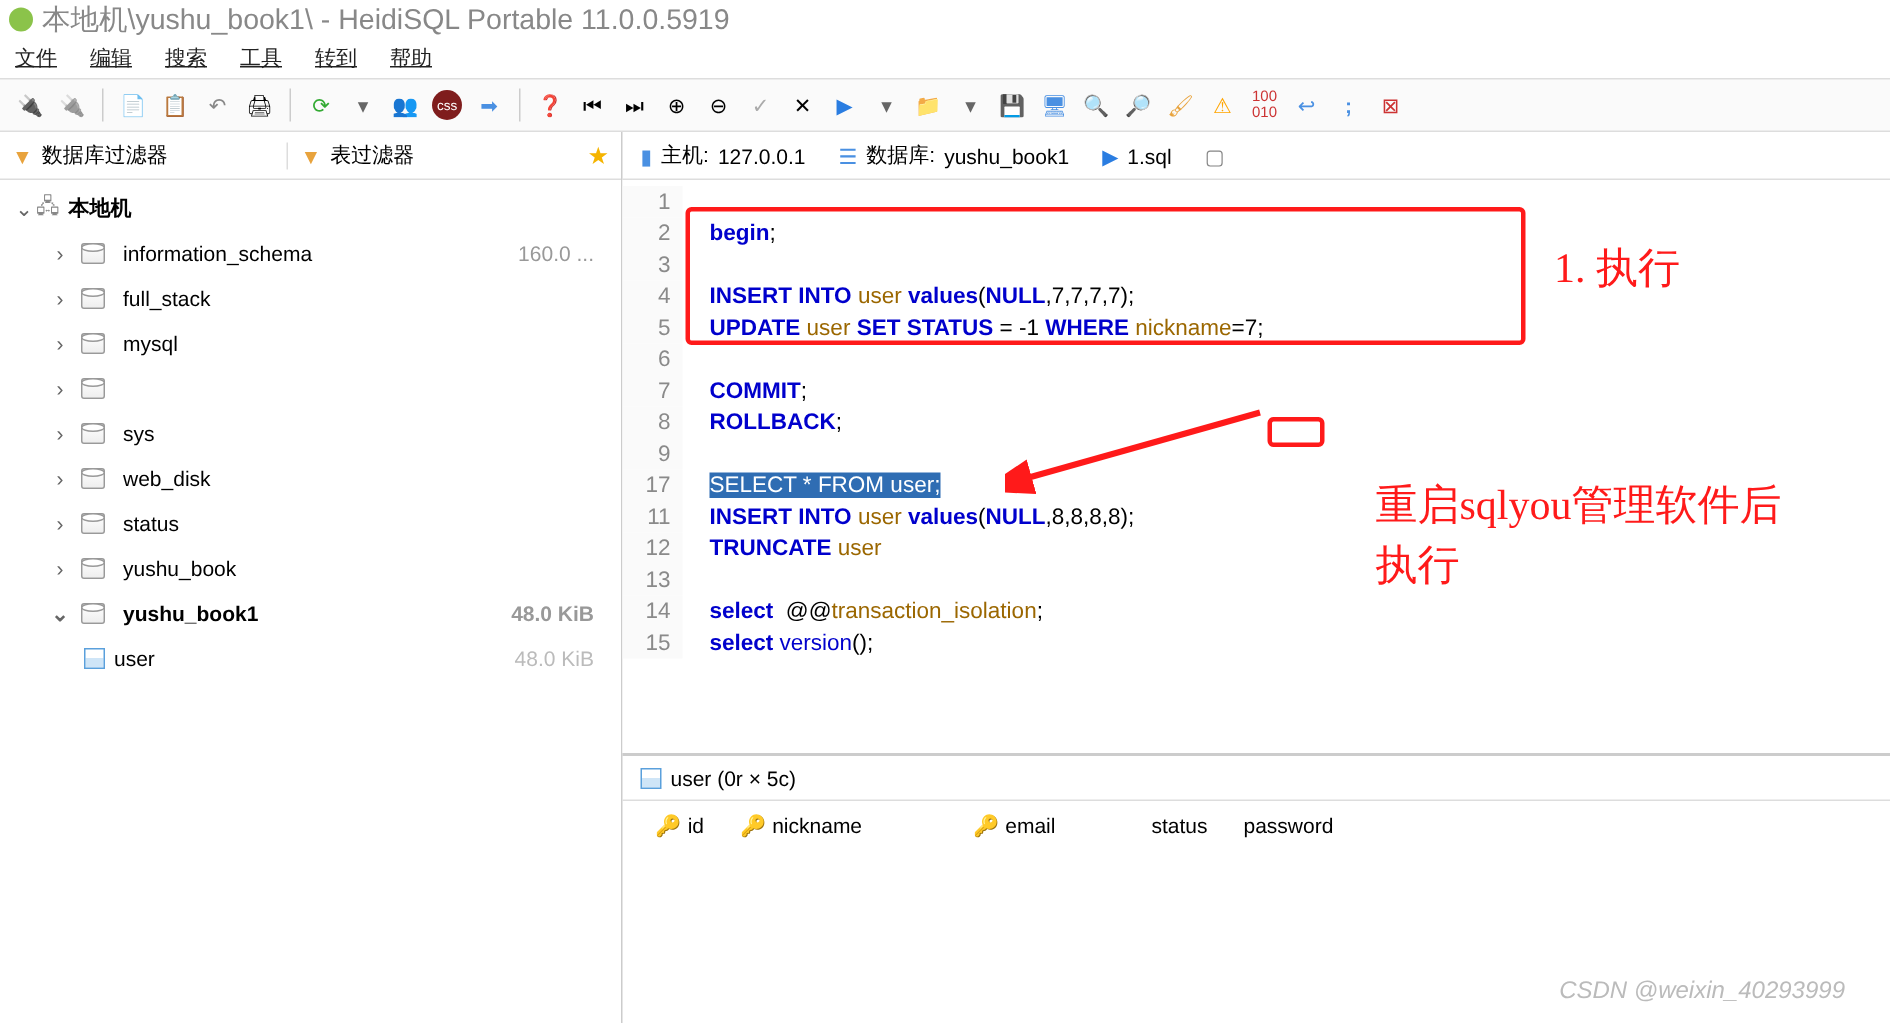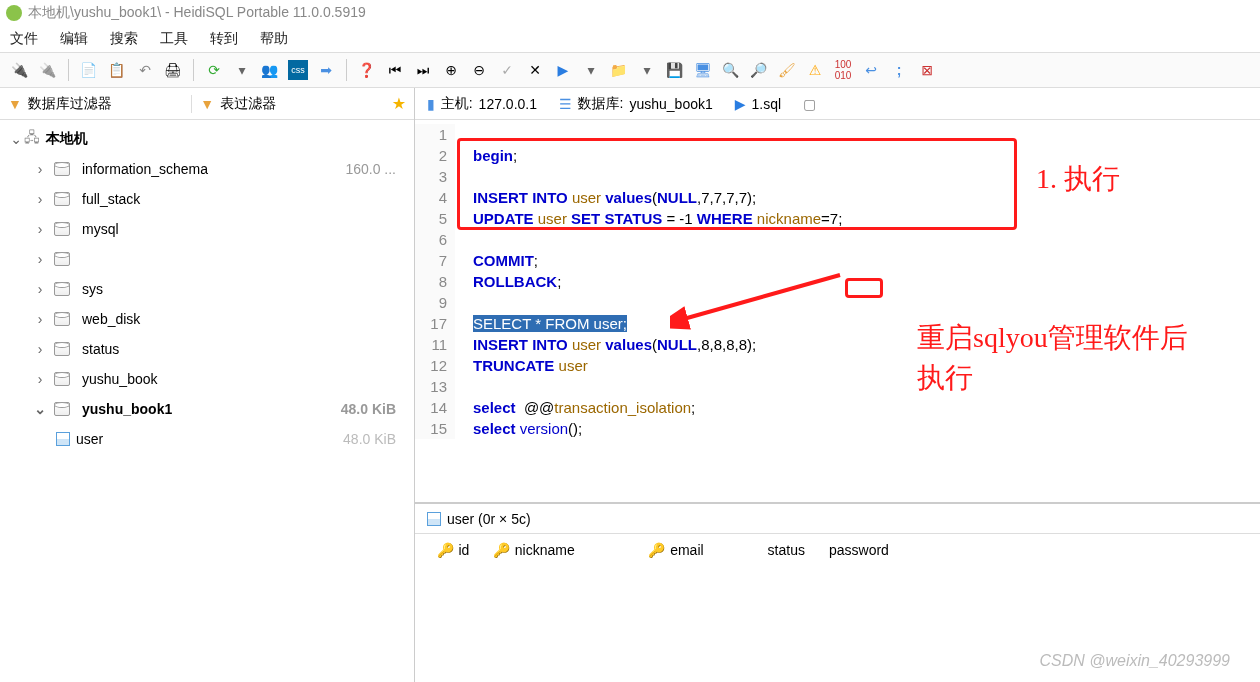--- a/index.html
+++ b/index.html
@@ -1,20 +1,20 @@
 <!DOCTYPE html>
 <html><head>
 <meta charset="utf-8">
 <style>
 * { margin: 0; padding: 0; box-sizing: border-box; font-family: "Microsoft YaHei", Arial, sans-serif; }
 body { width: 1260px; height: 682px; background: #fff; overflow: hidden; position: relative; }
-.titlebar { height: 26px; background: #fff; display: flex; align-items: center; padding: 0 6px; font-size: 14px; color: #888; }
+.titlebar { height: 26px; background: #fff; display: flex; align-items: center; padding: 0 6px; font-size: 19px; color: #888; }
 .titlebar .icon { width: 16px; height: 16px; background: #8bc34a; border-radius: 50%; margin-right: 6px; display: inline-block; }
 .menubar { height: 26px; display: flex; align-items: center; padding: 0 10px; gap: 22px; font-size: 14px; color: #222; }
-.menuitem { cursor: pointer; }
+.menuitem { cursor: pointer; text-decoration: underline; }
 .toolbar { height: 36px; border-top: 1px solid #ddd; border-bottom: 1px solid #ddd; display: flex; align-items: center; padding: 0 10px; gap: 8px; background: #fafafa; }
 .tbtn { width: 20px; height: 20px; display: flex; align-items: center; justify-content: center; cursor: pointer; font-size: 14px; }
 .tsep { width: 1px; height: 22px; background: #ccc; margin: 0 2px; }
 .main { display: flex; height: calc(100% - 88px); }
 .leftpanel { width: 415px; border-right: 1px solid #ccc; display: flex; flex-direction: column; }
 .filterbar { height: 32px; display: flex; align-items: center; border-bottom: 1px solid #ddd; }
 .filtertab { flex: 1; display: flex; align-items: center; gap: 6px; padding: 0 8px; font-size: 14px; }
 .star { color: #f5b400; font-size: 16px; padding: 0 8px; }
 .tree { flex: 1; overflow: auto; padding: 4px 0; font-size: 14px; }
 .treerow { display: flex; align-items: center; height: 30px; padding: 0 8px; cursor: pointer; }
@@ -74,21 +74,21 @@
   <span class="tbtn" style="opacity:.6">🔌</span>
   <span class="tsep"></span>
   <span class="tbtn" style="color:#4aa3e0">📄</span>
   <span class="tbtn" style="color:#4aa3e0">📋</span>
   <span class="tbtn" style="color:#888">↶</span>
   <span class="tbtn">🖨</span>
   <span class="tsep"></span>
   <span class="tbtn" style="color:#3a3">⟳</span>
   <span class="tbtn" style="color:#666">▾</span>
   <span class="tbtn" style="color:#4a90e2">👥</span>
-  <span class="tbtn" style="background:#0369a1;color:#fff;font-size:9px;padding:2px;border-radius:0">css</span>
+  <span class="tbtn" style="background:#7f1d1d;color:#fff;font-size:9px;padding:2px;border-radius:10px">css</span>
   <span class="tbtn" style="color:#4a90e2">➡</span>
   <span class="tsep"></span>
   <span class="tbtn" style="color:#4a90e2">❓</span>
   <span class="tbtn">⏮</span>
   <span class="tbtn">⏭</span>
   <span class="tbtn">⊕</span>
   <span class="tbtn">⊖</span>
   <span class="tbtn" style="color:#aaa">✓</span>
   <span class="tbtn">✕</span>
   <span class="tbtn" style="color:#2a7de1">▶</span>

